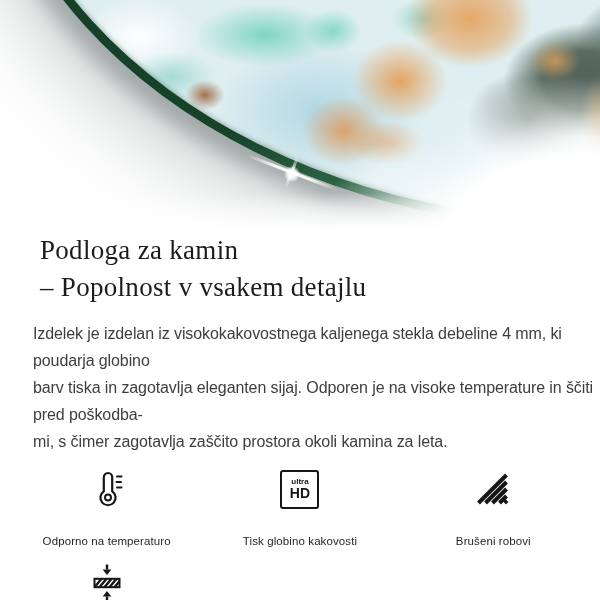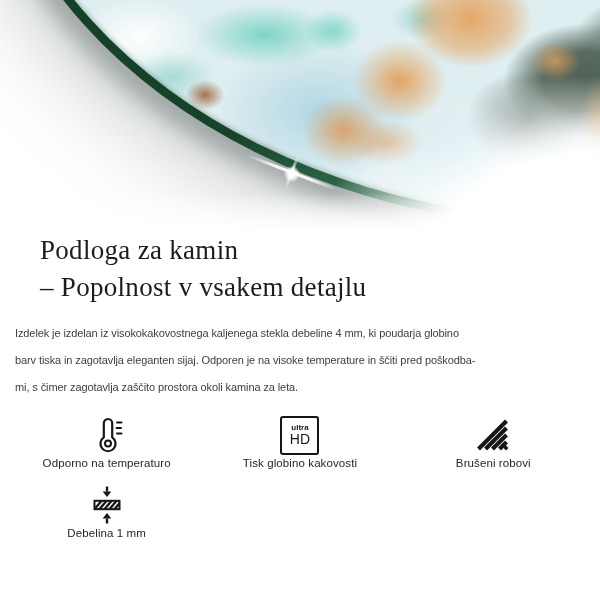--- a/index.html
+++ b/index.html
@@ -76,41 +76,41 @@
 
   
   .page-title {
     margin:2px 0 14px 40px;
     font-family:"Liberation Serif","DejaVu Serif",serif;
     font-weight:400; font-size:27px; line-height:37px; letter-spacing:.3px;
     color:var(--heading-text,#1c1c1c);
     white-space:pre-line;
   }
   .description {
-    margin:6px 0 0 15px;
-    font-size:11px; line-height:27px; letter-spacing:-.1px;
+    margin:6px 0 0 33px;
+    font-size:16px; line-height:27px; letter-spacing:-.1px;
     color:var(--body-text,#3e3e3e);
     white-space:pre-line;
   }
 
   
   .features {
     display:grid; grid-template-columns:repeat(3,1fr); row-gap:14px;
     margin-top:12px; padding:0 10px;
   }
   .feature { display:flex; flex-direction:column; align-items:center; }
   .icon-box { height:44px; display:flex; align-items:center; justify-content:center; color:var(--icon-stroke,#161616); }
-  .feature-label { margin-top:0; font-size:11.5px; letter-spacing:.1px; color:var(--label-text,#262626); }
+  .feature-label { margin-top:24px; font-size:11.5px; letter-spacing:.1px; color:var(--label-text,#262626); }
   .uhd-box {
     width:39px; height:39px; border:2.5px solid var(--icon-stroke,#161616); border-radius:3px;
     display:flex; flex-direction:column; align-items:center; justify-content:center;
     color:var(--icon-stroke,#161616);
   }
   .uhd-top { font-size:8px; font-weight:bold; line-height:8px; letter-spacing:0; }
-  .uhd-bottom { font-size:14px; font-weight:normal; line-height:14px; letter-spacing:.2px; }
+  .uhd-bottom { font-size:14px; font-weight:bold; line-height:14px; letter-spacing:.2px; }
 </style>
 </head>
 <body>
 
 <div class="canvas">
 
   <div class="hero">
     <div class="glass">
       <div class="glass-art"></div>
     </div>

